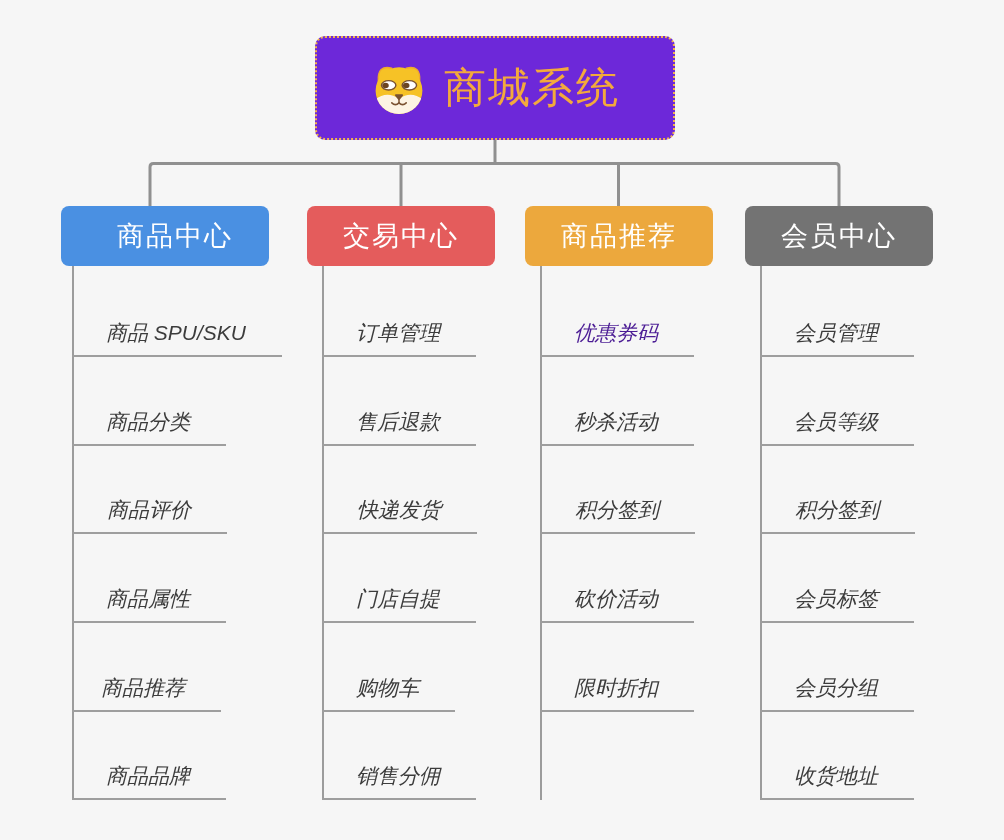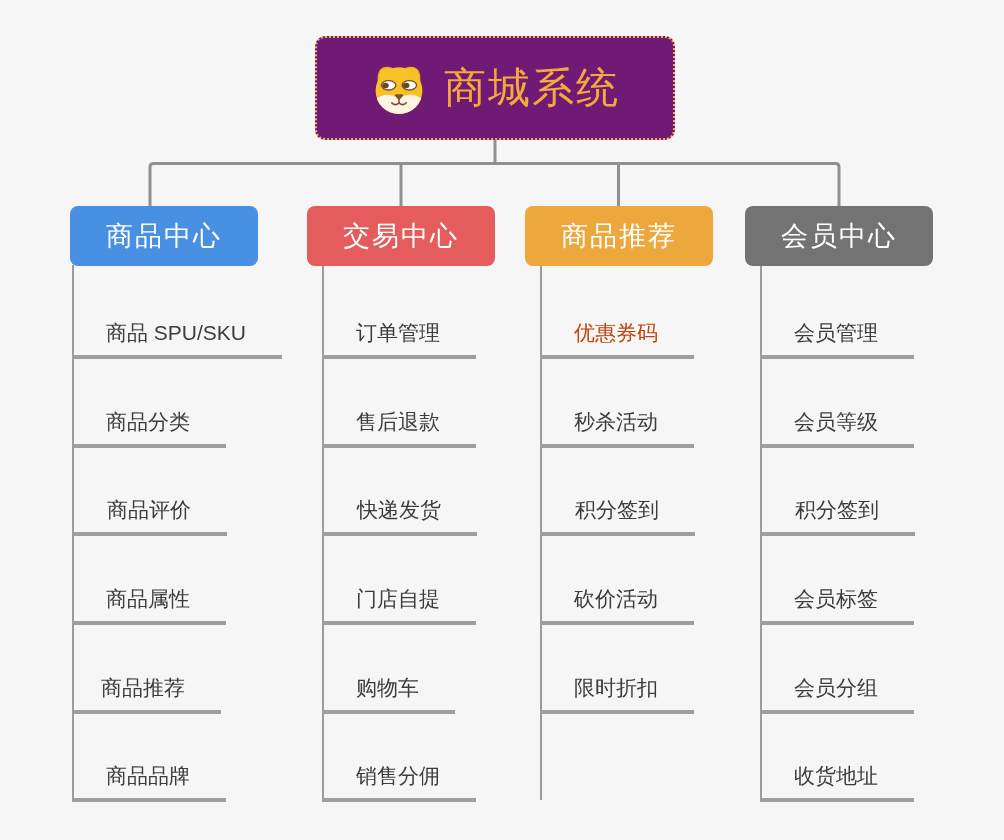--- a/index.html
+++ b/index.html
@@ -48,35 +48,36 @@
     width: 188px; height: 60px;
     border-radius: 8px;
     color: #ffffff;
     font-size: 27px;
     letter-spacing: 2px;
     display: flex;
     align-items: center;
     justify-content: center;
     cursor: default;
   }
-  .n1 { left: 70px; }
+  .n1 { left: 61px; padding-left: 20px; }
   .n2 { left: 307px; }
   .n3 { left: 525px; }
   .n4 { left: 745px; }
 
   
   .leaf {
     position: absolute;
     font-size: 21px;
     line-height: 24px;
     color: #3c3c3c;
     padding: 0 36px 10px 34px;
-    border-bottom: 4px solid #6d28d9;
+    border-bottom: 2px solid #6d28d9;
     white-space: nowrap;
     cursor: default;
+    font-style: italic;
   }
   .c1 { left: 72px; }
   .c2 { left: 322px; }
   .c3 { left: 540px; }
   .c4 { left: 760px; }
   .r1 { top: 321px; }
   .r2 { top: 410px; }
   .r3 { top: 498px; padding-left: 35px; }
   .r4 { top: 587px; }
   .r5 { top: 676px; }
@@ -91,21 +92,21 @@
     <path d="M495 139 V163.5" stroke-width="3" stroke="#909090"></path>
     <path d="M150 207 V167 Q150 163.5 153.5 163.5 H835.5 Q839 163.5 839 167 V207" stroke-width="3" stroke="#909090"></path>
     <path d="M401 163.5 V207" stroke-width="3" stroke="#909090"></path>
     <path d="M618.5 163.5 V207" stroke-width="3" stroke="#909090"></path>
     <path d="M73 265 V800" stroke-width="2" stroke="#9c9c9c"></path>
     <path d="M323 265 V800" stroke-width="2" stroke="#9c9c9c"></path>
     <path d="M541 265 V800" stroke-width="2" stroke="#9c9c9c"></path>
     <path d="M761 265 V800" stroke-width="2" stroke="#9c9c9c"></path>
   </svg>
 
-  <div class="root" style="background-color: #701a75; border-color: rgb(241, 180, 74);">
+  <div class="root" style="background-color: #6d28d9; border-color: rgb(241, 180, 74);">
     <span style="display:inline-flex;">
       <svg width="58" height="54" viewBox="0 0 64 60">
         <path d="M9 22 Q8 4 24 8 L17 24 Z" fill="#f6c226" stroke="#eda92f" stroke-width="1.5" stroke-linejoin="round"></path>
         <path d="M55 22 Q56 4 40 8 L47 24 Z" fill="#f6c226" stroke="#eda92f" stroke-width="1.5" stroke-linejoin="round"></path>
         <circle cx="32" cy="33" r="26" fill="#f6c226"></circle>
         <clipPath id="headClip">
             <circle cx="32" cy="33" r="26"></circle>
           </clipPath>
         <path d="M4 44 Q18 32 32 42 Q46 32 60 44 L60 60 L4 60 Z" clip-path="url(#headClip)" fill="#fdf4e3"></path>
         <g stroke="#7a5230" stroke-width="1.6" fill="#ffffff">
@@ -134,21 +135,21 @@
   <div class="leaf c1 r5" style="color: rgb(60, 60, 60); border-bottom-color: rgb(158, 158, 158); padding-left: 29px;">商品推荐</div>
   <div class="leaf c1 r6" style="color: rgb(60, 60, 60); border-bottom-color: rgb(158, 158, 158);">商品品牌</div>
 
   <div class="leaf c2 r1" style="color: rgb(60, 60, 60); border-bottom-color: rgb(158, 158, 158);">订单管理</div>
   <div class="leaf c2 r2" style="color: rgb(60, 60, 60); border-bottom-color: rgb(158, 158, 158);">售后退款</div>
   <div class="leaf c2 r3" style="color: rgb(60, 60, 60); border-bottom-color: rgb(158, 158, 158);">快递发货</div>
   <div class="leaf c2 r4" style="color: rgb(60, 60, 60); border-bottom-color: rgb(158, 158, 158);">门店自提</div>
   <div class="leaf c2 r5" style="color: rgb(60, 60, 60); border-bottom-color: rgb(158, 158, 158);">购物车</div>
   <div class="leaf c2 r6" style="color: rgb(60, 60, 60); border-bottom-color: rgb(158, 158, 158);">销售分佣</div>
 
-  <div class="leaf c3 r1" style="color: #c2410c; border-bottom-color: rgb(158, 158, 158);">优惠券码</div>
+  <div class="leaf c3 r1" style="color: #4c1d95; border-bottom-color: rgb(158, 158, 158);">优惠券码</div>
   <div class="leaf c3 r2" style="color: rgb(60, 60, 60); border-bottom-color: rgb(158, 158, 158);">秒杀活动</div>
   <div class="leaf c3 r3" style="color: rgb(60, 60, 60); border-bottom-color: rgb(158, 158, 158);">积分签到</div>
   <div class="leaf c3 r4" style="color: rgb(60, 60, 60); border-bottom-color: rgb(158, 158, 158);">砍价活动</div>
   <div class="leaf c3 r5" style="color: rgb(60, 60, 60); border-bottom-color: rgb(158, 158, 158);">限时折扣</div>
 
   <div class="leaf c4 r1" style="color: rgb(60, 60, 60); border-bottom-color: rgb(158, 158, 158);">会员管理</div>
   <div class="leaf c4 r2" style="color: rgb(60, 60, 60); border-bottom-color: rgb(158, 158, 158);">会员等级</div>
   <div class="leaf c4 r3" style="color: rgb(60, 60, 60); border-bottom-color: rgb(158, 158, 158);">积分签到</div>
   <div class="leaf c4 r4" style="color: rgb(60, 60, 60); border-bottom-color: rgb(158, 158, 158);">会员标签</div>
   <div class="leaf c4 r5" style="color: rgb(60, 60, 60); border-bottom-color: rgb(158, 158, 158);">会员分组</div>

